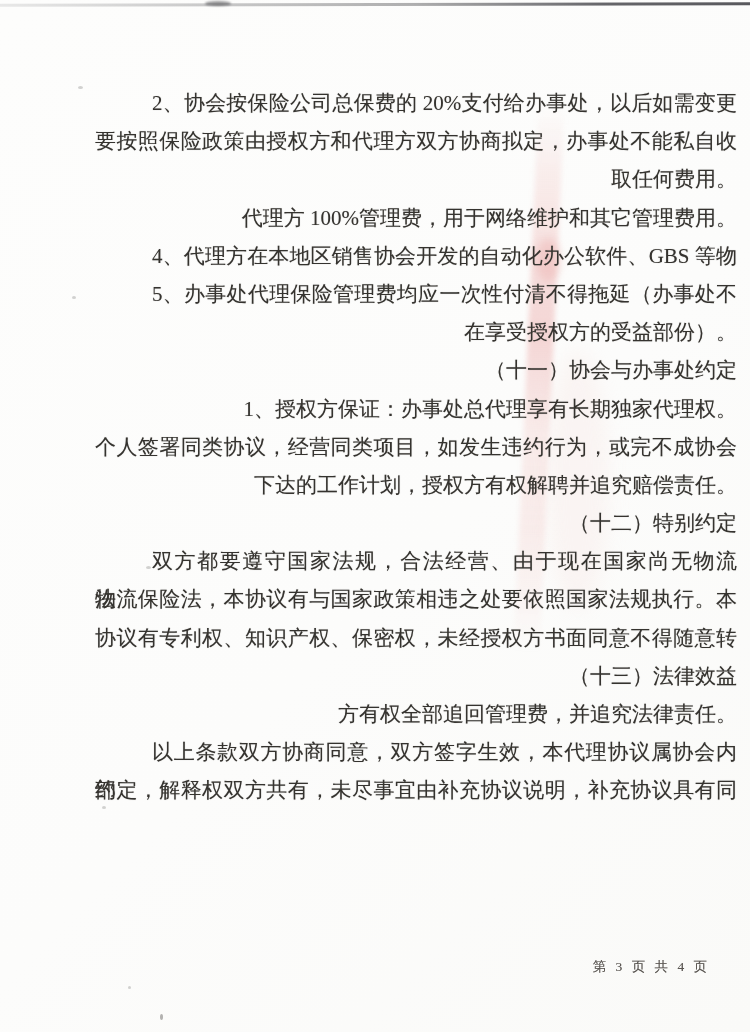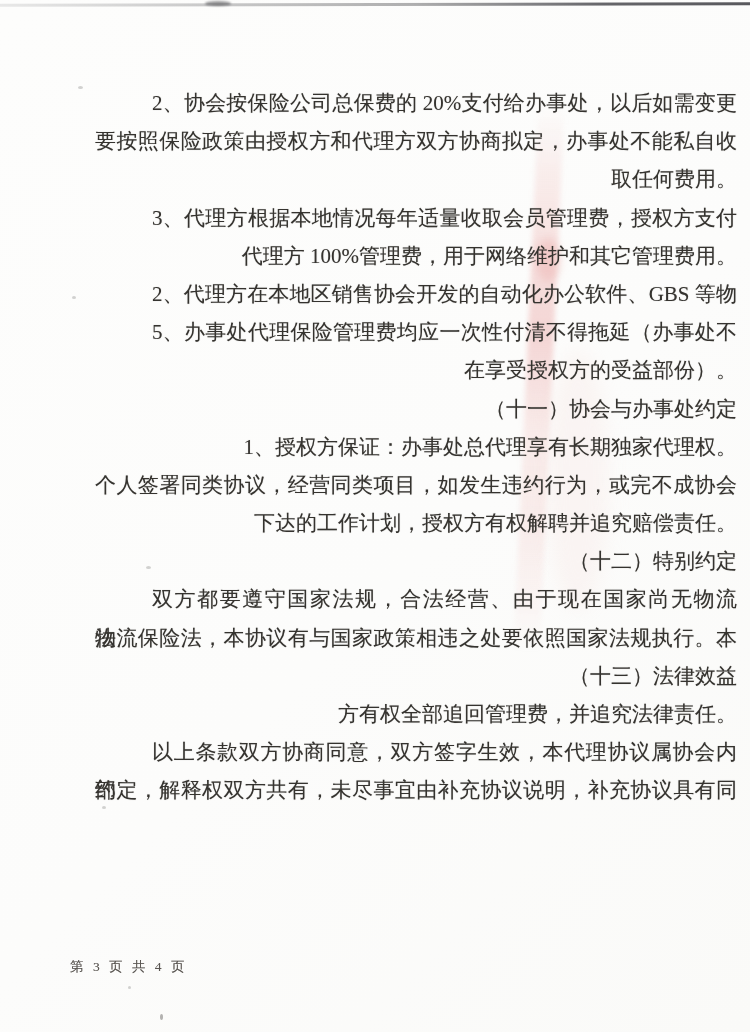--- a/index.html
+++ b/index.html
@@ -108,21 +108,21 @@
   .line.full {
     white-space: normal;
     text-align: justify;
     text-align-last: justify;
   }
   .page-footer {
     position: absolute;
     top: 958px;
     left: 70px;
     width: 640px;
-    text-align: left;
+    text-align: right;
     font-size: 13.5px;
     letter-spacing: 3px;
     color: #5a5652;
     text-shadow: 0 0 0.5px rgba(90,86,82,0.5);
   }
 </style>
 </head>
 <body>
 
 <div class="scan-page">
@@ -138,32 +138,32 @@
   <div class="speck s2"></div>
   <div class="speck s3"></div>
   <div class="speck s4"></div>
   <div class="speck s5"></div>
   <div class="speck s6"></div>
 
   <div class="text-block">
     <div class="line indent full">2、协会按保险公司总保费的 20%支付给办事处，以后如需变更</div>
     <div class="line full">要按照保险政策由授权方和代理方双方协商拟定，办事处不能私自收</div>
     <div class="line">取任何费用。</div>
-    <div class="line indent full">3、代理方根据本地情况每年适量收取会员管理费，授权方支付</div>
     <div class="line">代理方 100%管理费，用于网络维护和其它管理费用。</div>
-    <div class="line indent full">2、代理方在本地区销售协会开发的自动化办公软件、GBS 等物</div>
+    <div class="line indent full">4、代理方在本地区销售协会开发的自动化办公软件、GBS 等物</div>
     <div class="line indent full">5、办事处代理保险管理费均应一次性付清不得拖延（办事处不</div>
     <div class="line">在享受授权方的受益部份）。</div>
     <div class="line indent">（十一）协会与办事处约定</div>
     <div class="line indent">1、授权方保证：办事处总代理享有长期独家代理权。</div>
     <div class="line full">个人签署同类协议，经营同类项目，如发生违约行为，或完不成协会</div>
     <div class="line">下达的工作计划，授权方有权解聘并追究赔偿责任。</div>
     <div class="line indent">（十二）特别约定</div>
     <div class="line indent full">双方都要遵守国家法规，合法经营、由于现在国家尚无物流法、</div>
     <div class="line full">物流保险法，本协议有与国家政策相违之处要依照国家法规执行。本</div>
+    <div class="line full">协议有专利权、知识产权、保密权，未经授权方书面同意不得随意转</div>
     <div class="line indent">（十三）法律效益</div>
     <div class="line">方有权全部追回管理费，并追究法律责任。</div>
     <div class="line indent full">以上条款双方协商同意，双方签字生效，本代理协议属协会内部</div>
     <div class="line full">约定，解释权双方共有，未尽事宜由补充协议说明，补充协议具有同</div>
   </div>
 
   <div class="page-footer">第 3 页 共 4 页</div>
 
 </div>
 

